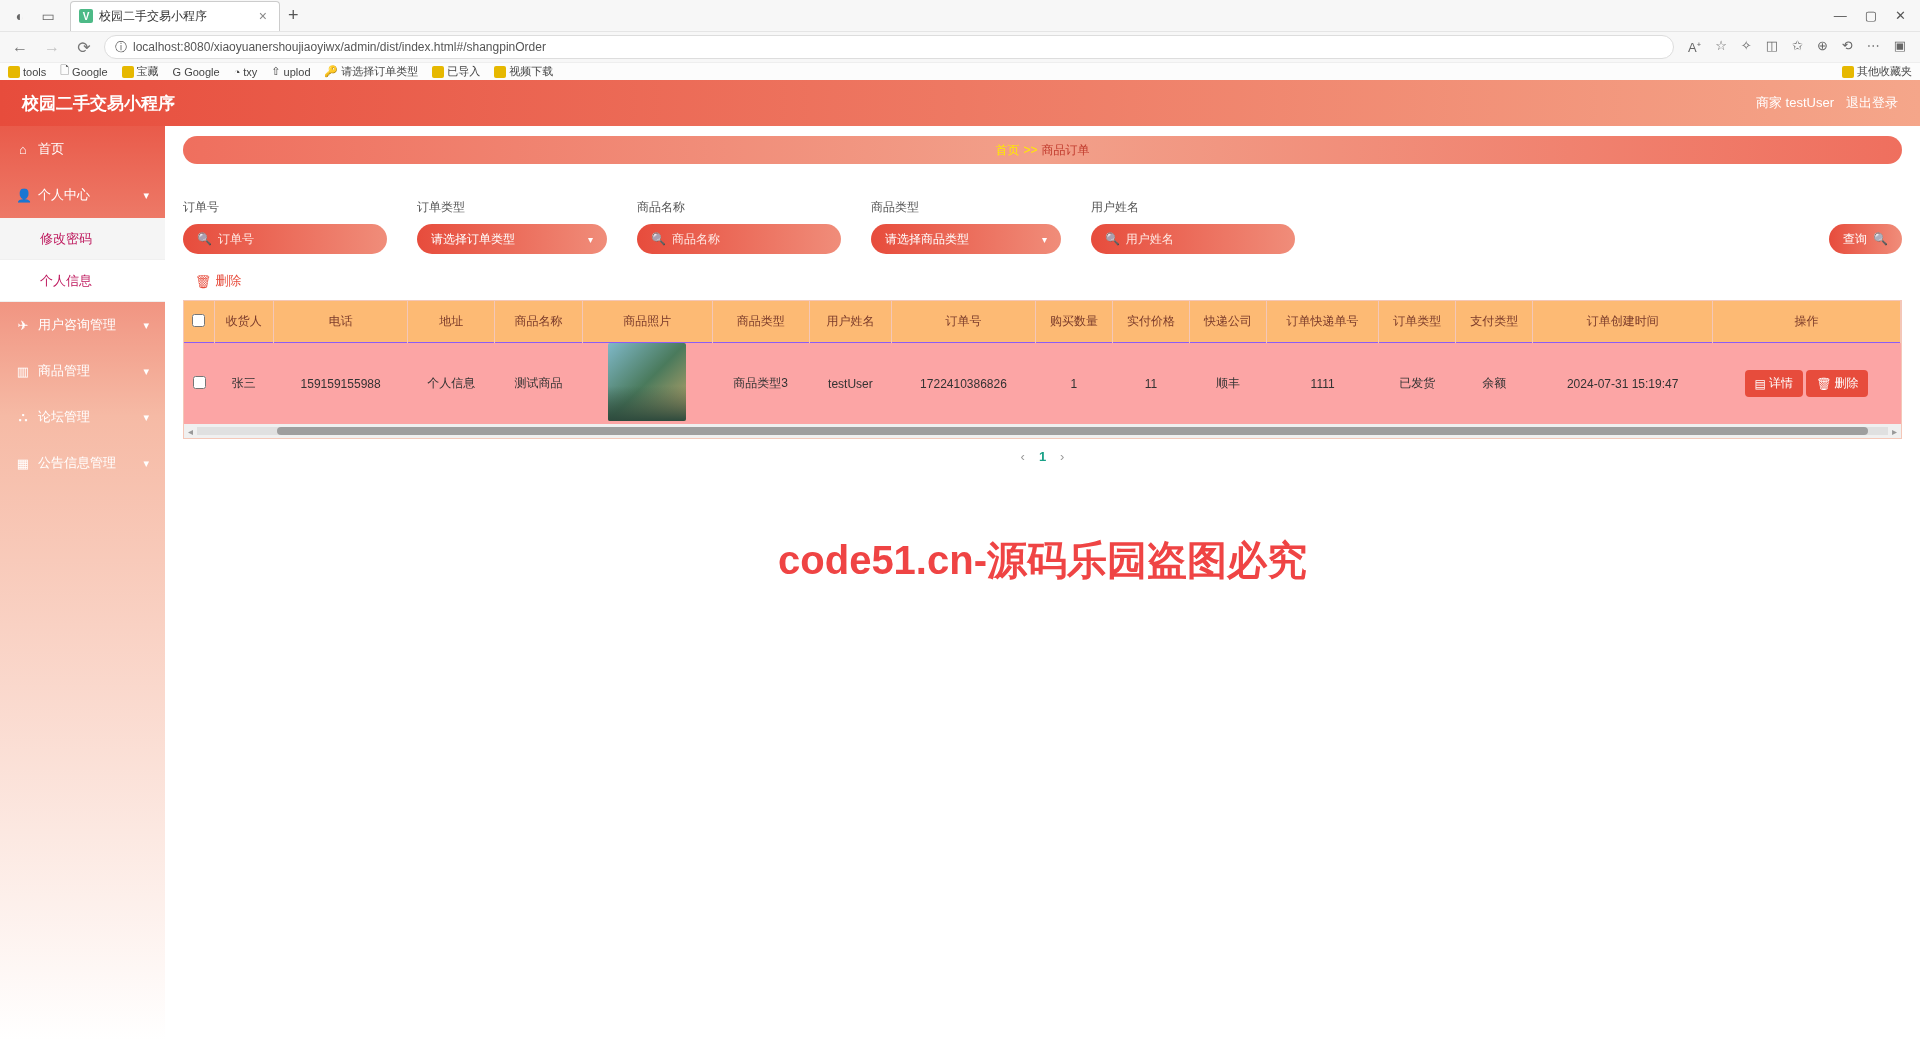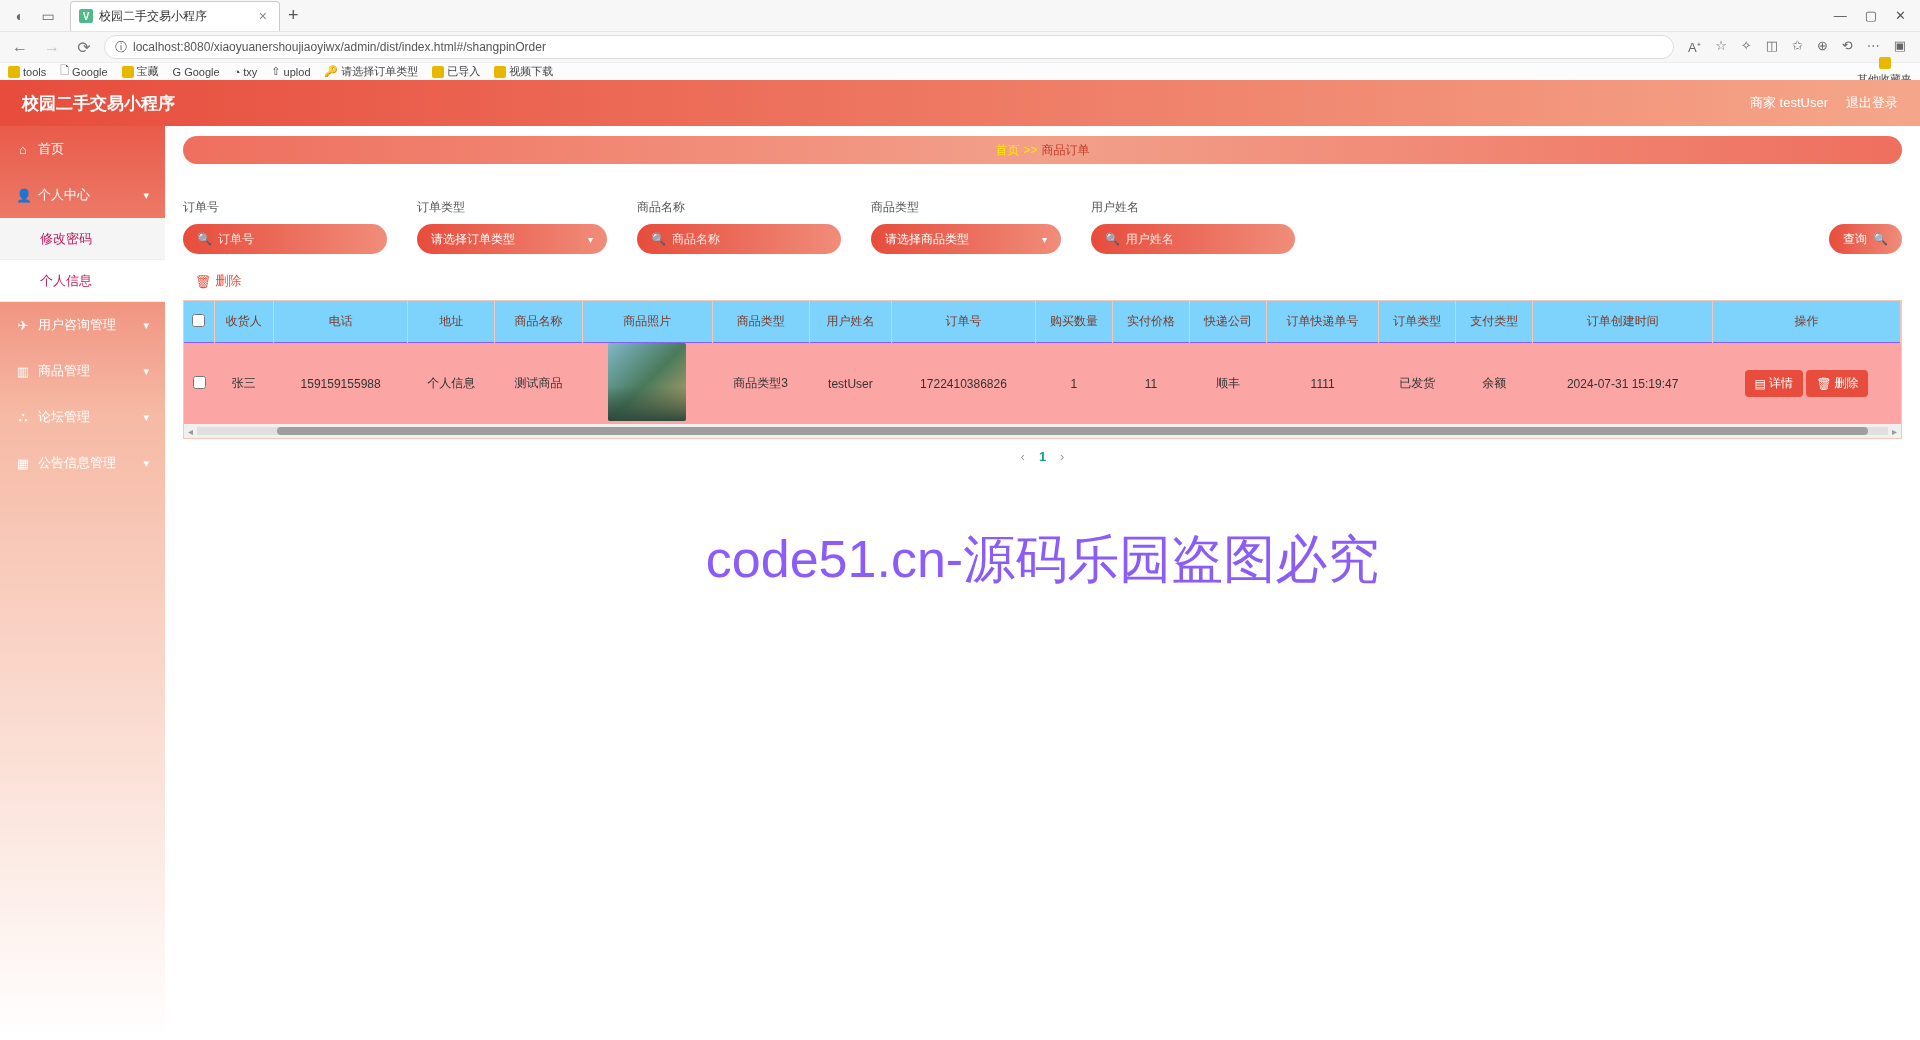--- a/index.html
+++ b/index.html
@@ -14,25 +14,25 @@
 .br-plus{margin-left:8px;color:#555;font-size:18px;}
 .br-winbtns{margin-left:auto;display:flex;gap:18px;padding-right:8px;color:#555;}
 .br-row2{height:30px;display:flex;align-items:center;padding:0 8px;gap:8px;}
 .br-nav{width:24px;text-align:center;color:#777;font-size:16px;}
 .br-url{flex:1;display:flex;align-items:center;border:1px solid #ddd;border-radius:14px;height:24px;padding:0 10px;font-size:12px;color:#555;background:#fff;}
 .br-url .lock{margin-right:6px;}
 .br-actions{display:flex;gap:14px;color:#666;padding:0 6px;}
 .br-row3{height:18px;display:flex;align-items:center;padding:0 8px;gap:14px;background:#fcfcfc;border-top:1px solid #eee;}
 .bm{font-size:11px;color:#444;display:flex;align-items:center;gap:3px;}
 .bm .i{width:12px;height:12px;background:#e6b800;border-radius:2px;}
-.bm-right{margin-left:auto;flex-direction:column;}
+.bm-right{margin-left:auto;}
 .app{display:flex;height:calc(100vh - 80px);}
 .header{position:absolute;top:80px;left:0;right:0;height:46px;background:linear-gradient(90deg,#e74c3c,#f5a68a);display:flex;align-items:center;padding:0 22px;color:#fff;z-index:5;}
 .header .logo{font-size:17px;font-weight:bold;}
-.header .sp{margin-left:auto;display:flex;align-items:center;gap:18px;font-size:13px;text-align:right;}
+.header .sp{margin-left:auto;display:flex;align-items:center;gap:12px;font-size:13px;text-align:right;}
 .sidebar{width:165px;background:linear-gradient(180deg,#e74c3c 0%,#f6baa5 35%,#fff 100%);padding-top:46px;flex-shrink:0;}
 .side-item{height:46px;display:flex;align-items:center;padding:0 16px;color:#fff;font-size:13px;gap:8px;cursor:pointer;}
 .side-item .chev{margin-left:auto;font-size:11px;}
 .side-item.sub{background:#fff;color:#be185d;padding-left:40px;height:42px;border-bottom:1px solid #f0f0f0;}
 .side-item.sub.active{background:#f5f5f5;}
 .iconbox{width:14px;display:inline-block;text-align:center;}
 .main{flex:1;padding:46px 18px 18px 18px;overflow:auto;}
 .breadcrumb{margin-top:10px;height:28px;background:linear-gradient(90deg,#ef6f5e,#f2a08a,#ef6f5e);border-radius:16px;display:flex;align-items:center;justify-content:center;font-size:12px;}
 .breadcrumb a{color:#ffea00;}
 .breadcrumb .sep{color:#ffea00;margin:0 4px;}
@@ -43,32 +43,32 @@
 .pill{height:30px;border-radius:16px;background:linear-gradient(90deg,#e74c3c,#f08d7a);display:flex;align-items:center;padding:0 14px;color:#fff;font-size:12px;border:none;gap:6px;min-width:180px;}
 .pill input{background:transparent;border:none;outline:none;color:#fff;font-size:12px;flex:1;}
 .pill input::placeholder{color:#ffe9e4;}
 .pill .dd{margin-left:auto;font-size:10px;}
 .pill.search-btn{min-width:60px;justify-content:center;cursor:pointer;}
 .qbtn-wrap{margin-left:auto;margin-top:38px;}
 .del-row{margin-top:18px;padding-left:12px;}
 .del-btn{color:#e74c3c;font-size:13px;background:none;border:none;cursor:pointer;display:flex;align-items:center;gap:4px;}
 .table-wrap{margin-top:10px;border:1px solid #f4c7b8;overflow-x:auto;}
 table{min-width:1460px;border-collapse:collapse;width:100%;}
-thead th{background:#7dd3fc;color:#7a3a2a;font-size:12px;padding:12px 2px;text-align:center;border-right:1px solid #f4c7b8;font-weight:normal;}
+thead th{background:#fdba74;color:#7a3a2a;font-size:12px;padding:12px 2px;text-align:center;border-right:1px solid #f4c7b8;font-weight:normal;}
 tbody td{font-size:12px;padding:0 6px;text-align:center;border-top:1px solid #8b5cf6;background:#fca5a5;}
 .thumb{width:78px;height:78px;background:linear-gradient(135deg,#7fb8c9 0%,#4a7a5c 50%,#c9a86b 100%);display:inline-block;border-radius:2px;position:relative;overflow:hidden;}
 .thumb::after{content:"";position:absolute;bottom:0;left:0;right:0;height:35px;background:linear-gradient(0deg,#2d4a3d,transparent);}
 .opbtn{background:#e74c3c;color:#fff;border:none;border-radius:4px;padding:5px 10px;font-size:12px;cursor:pointer;display:inline-flex;align-items:center;gap:3px;}
 .hscroll{height:14px;background:#f0f0f0;display:flex;align-items:center;padding:0 4px;}
 .hscroll .arrow{color:#999;font-size:10px;}
 .hscroll .track{flex:1;height:8px;background:#e0e0e0;margin:0 4px;position:relative;}
 .hscroll .thumb-bar{position:absolute;left:80px;right:20px;top:0;bottom:0;background:#9e9e9e;border-radius:4px;}
 .pager{display:flex;justify-content:center;align-items:center;gap:14px;padding:10px 0;color:#999;font-size:13px;}
 .pager .cur{color:#19a187;font-weight:bold;}
-.watermark{position:absolute;top:50%;left:50%;transform:translate(-50%,-50%);font-size:52px;color:#8b5cf6;font-weight:normal;pointer-events:none;z-index:20;white-space:nowrap;}
+.watermark{position:absolute;top:50%;left:50%;transform:translate(-50%,-50%);font-size:40px;color:#ef4444;font-weight:bold;pointer-events:none;z-index:20;white-space:nowrap;}
 </style>
 </head>
 <body>
 
 <div class="browser-chrome">
   <div class="br-row1">
     <span class="br-icon">◐</span>
     <span class="br-icon">▭</span>
     <div class="br-tab">
       <span class="fav">V</span>

